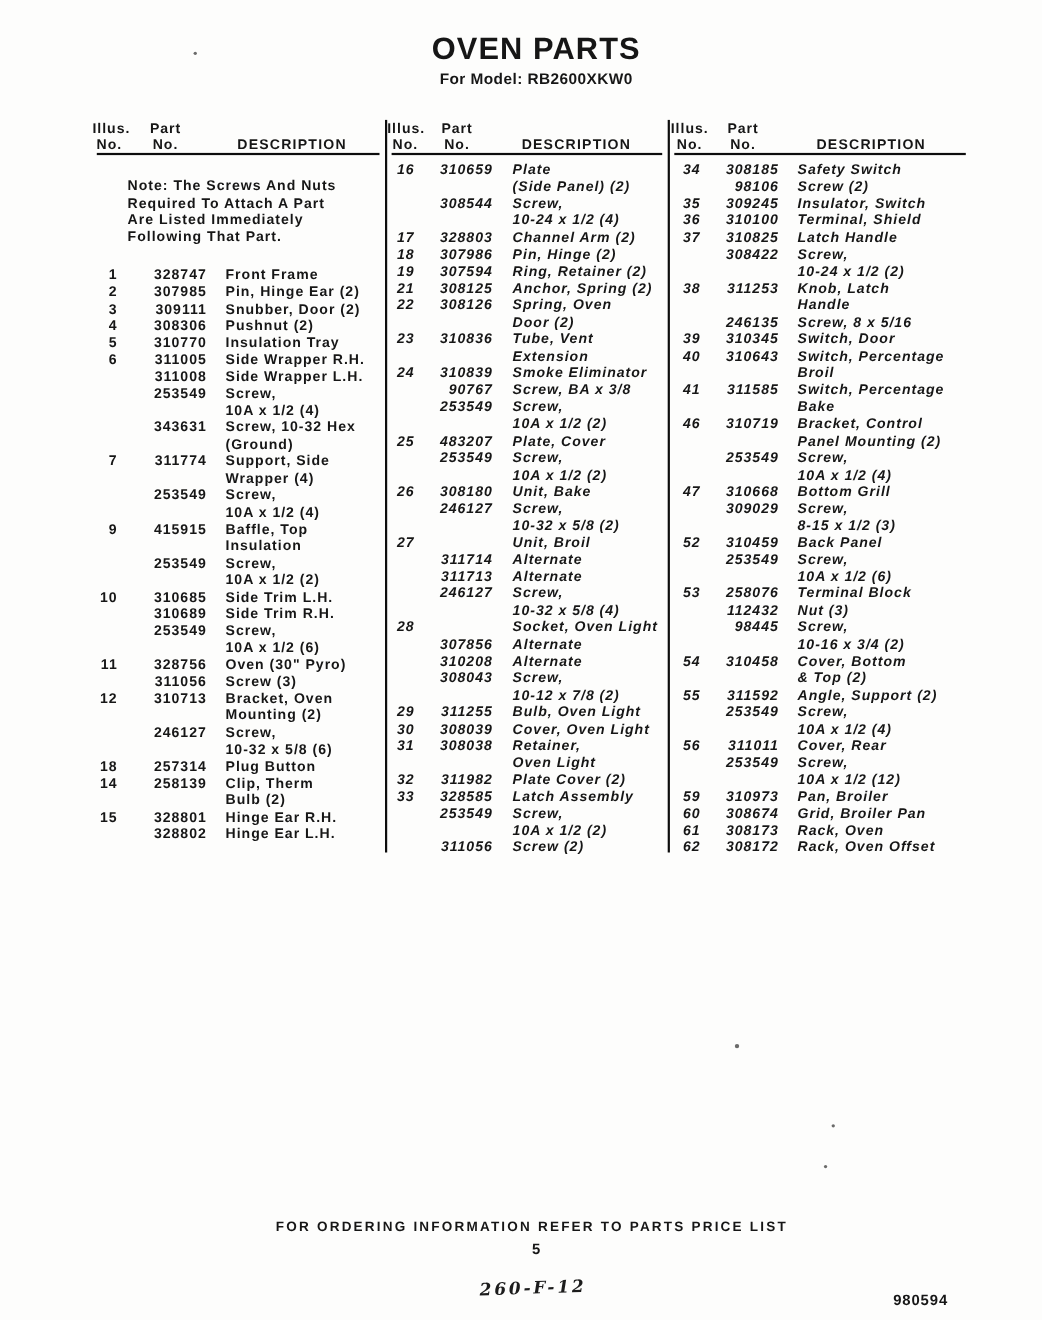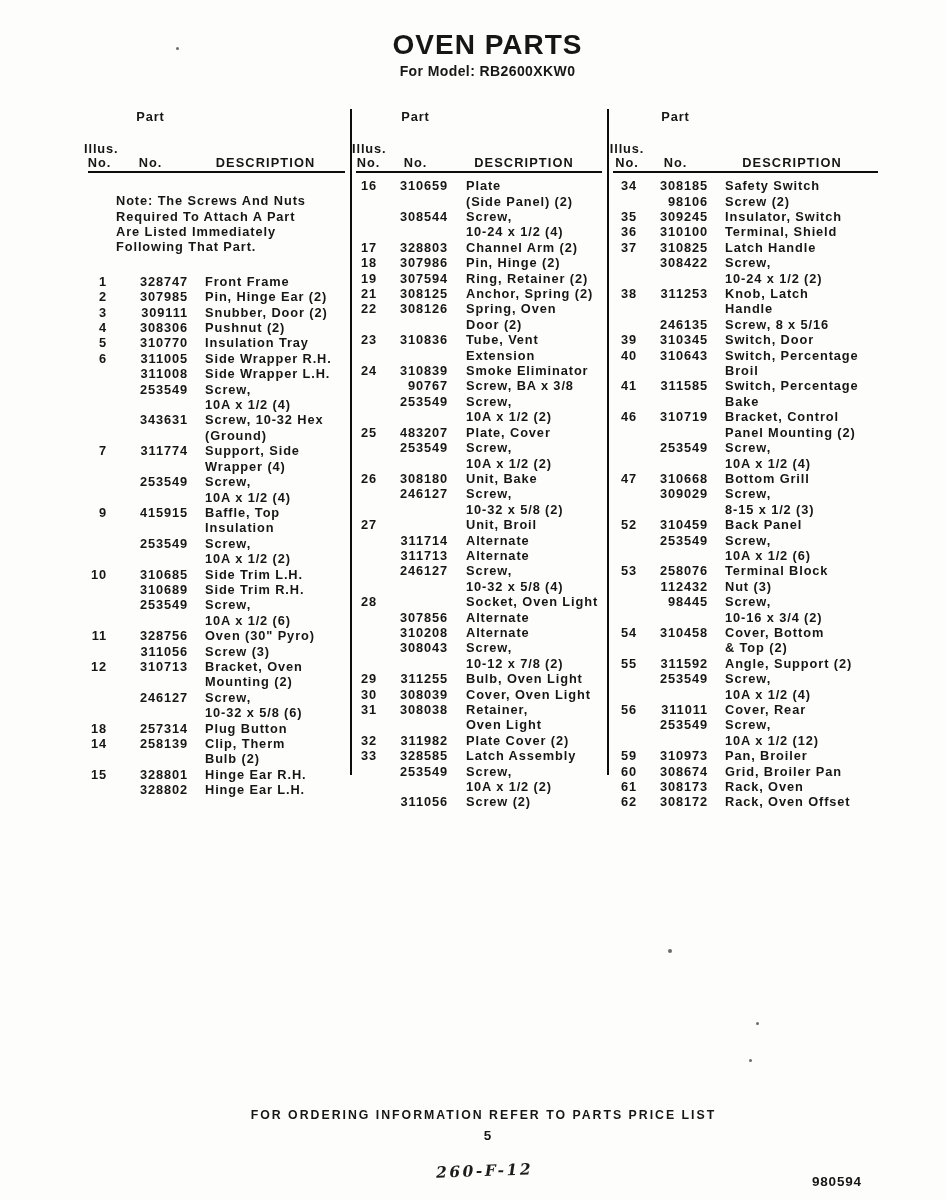--- a/index.html
+++ b/index.html
@@ -21,30 +21,30 @@
   #col3 { left:613px; width:265px; --ci:24px; --cp:71px; --dpad:17px; }
 
   .divider { position:absolute; top:109px; width:2px; height:666px; background:#0d0d0d; }
   #divider1 { left:350px; }
   #divider2 { left:607px; }
 
   .hdr { display:flex; border-bottom:2px solid #0d0d0d;
          padding-top:2px; padding-bottom:2px; line-height:13.6px; }
   .h-col { display:flex; flex-direction:column; justify-content:flex-end; text-align:center; }
   .h-illus { width:calc(var(--ci) + 12px); margin-left:-4px; }
-  .h-part  { width:calc(var(--cp) - 10px);gap:32px; }
+  .h-part  { width:calc(var(--cp) - 10px); }
   .h-desc  { flex:1; }
   .u { text-underline-offset:2px; }
   .h-desc .u { letter-spacing:1.1px; }
 
   .note { margin-top:20px; margin-left:5px; }
   .note div { white-space:nowrap;padding-left:23px; }
 
   .rows { margin-top:19px; }
-  #col2 .rows, #col3 .rows { margin-top:5px; }
+  #col2 .rows, #col3 .rows { margin-top:5px;font-style:italic; }
 
   .row { display:grid; grid-template-columns:var(--ci) var(--cp) 1fr; }
   .c-illus { text-align:right; }
   .c-part  { text-align:right; }
   .c-desc  { padding-left:var(--dpad); white-space:nowrap; }
 
   
   .ordering { position:absolute; left:10px; top:1108px; width:947px; text-align:center;
               font-size:12.3px; font-weight:700; letter-spacing:2px; }
   .page-num { position:absolute; left:14px; top:1128px; width:947px; text-align:center;

